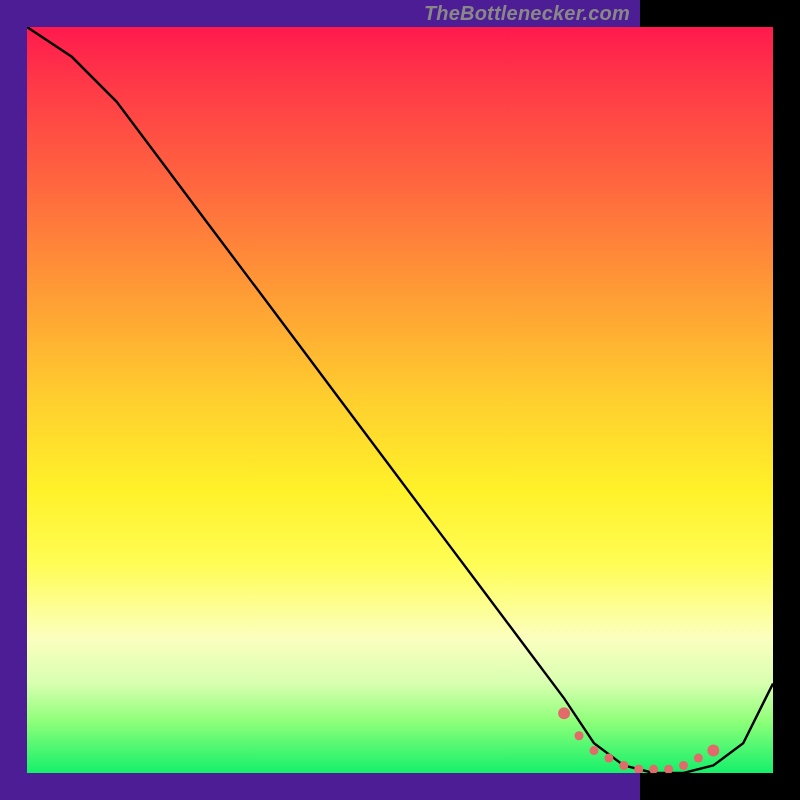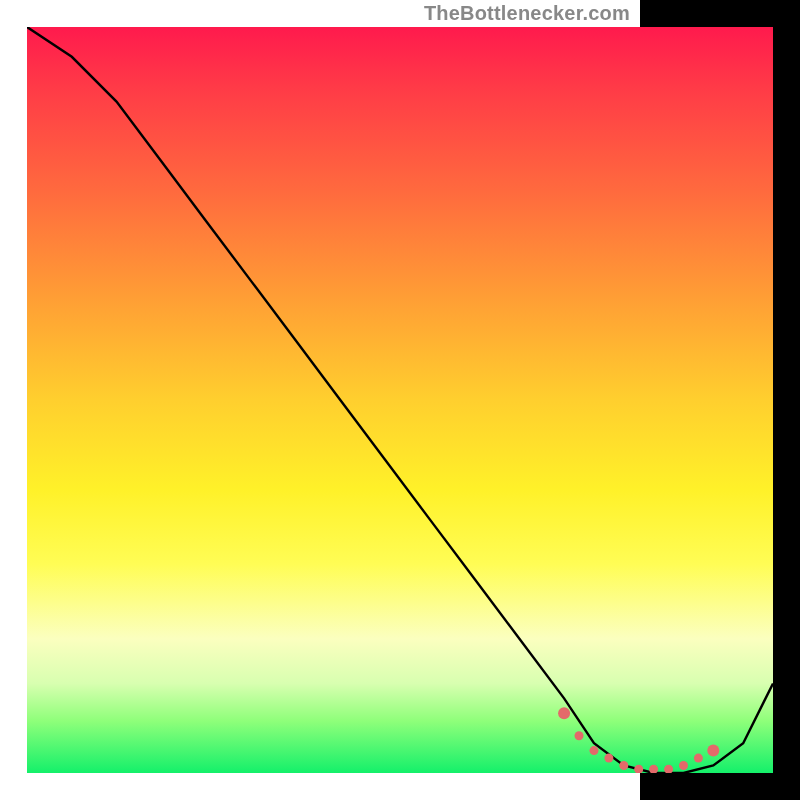--- a/index.html
+++ b/index.html
@@ -8,21 +8,22 @@
     width: 800px;
     height: 800px;
     background: #000;
     font-family: Arial, Helvetica, sans-serif;
     overflow: hidden;
   }
   .frame {
     position: relative;
     width: 640px;
     height: 800px;
-    background: #ffffff;
+    background: #4c1d95;
+    font-style: italic;
   }
   .attribution {
     position: absolute;
     top: 2px;
     right: 10px;
     color: #888;
     font-size: 20px;
     font-weight: 600;
     letter-spacing: 0.2px;
     z-index: 5;

